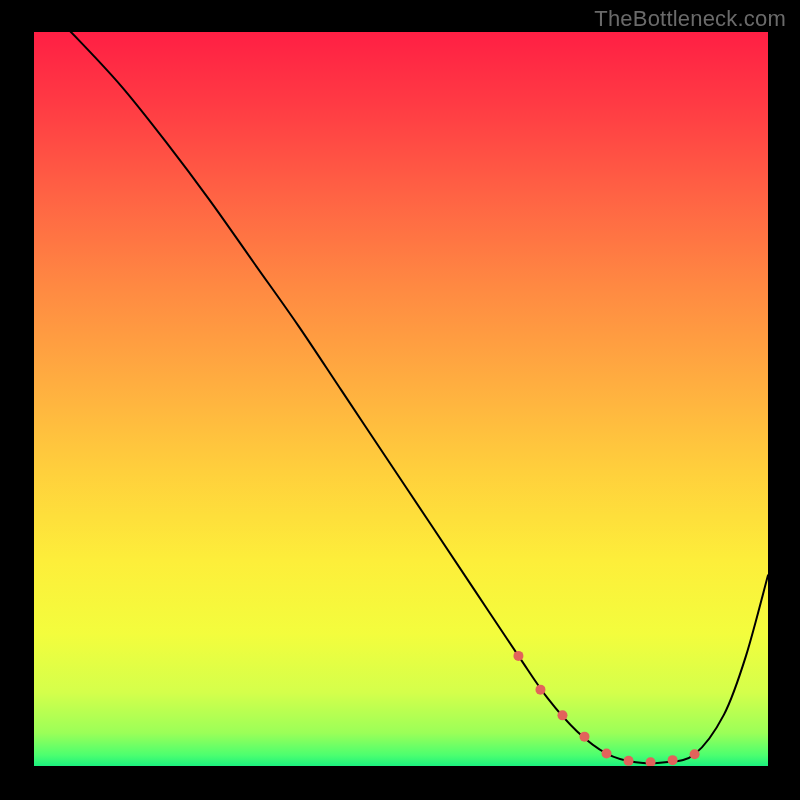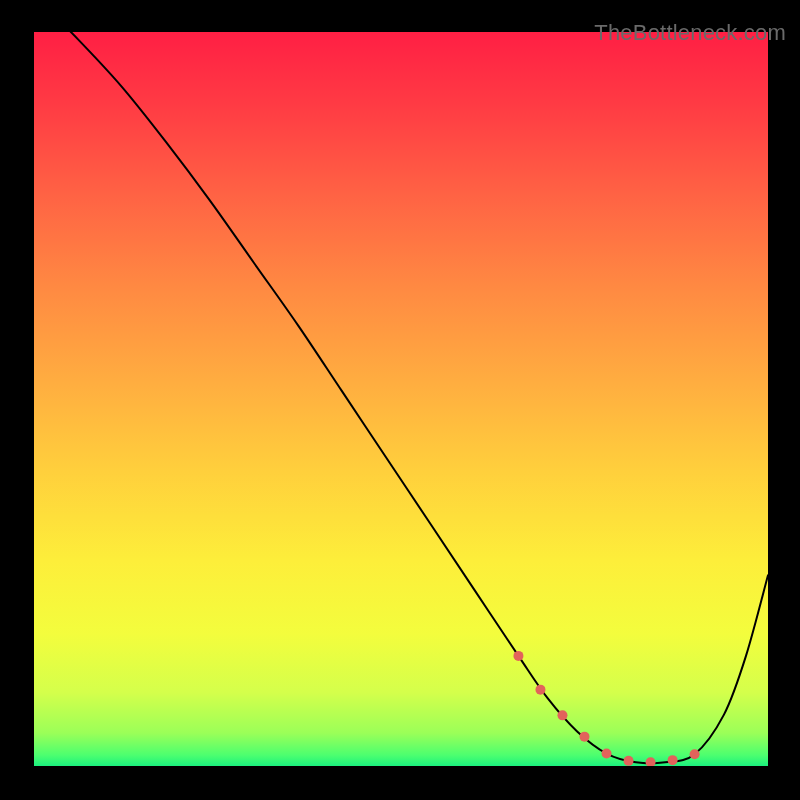--- a/index.html
+++ b/index.html
@@ -11,21 +11,21 @@
     overflow: hidden;
   }
   .container {
     position: relative;
     width: 800px;
     height: 800px;
     background: #000;
   }
   .watermark {
     position: absolute;
-    top: 20px;
+    top: 6px;
     right: 14px;
     font-family: Arial, Helvetica, sans-serif;
     font-size: 22px;
     font-weight: 500;
     color: #6a6a6a;
     letter-spacing: 0.2px;
     z-index: 5;
   }
   .plot-area {
     position: absolute;

